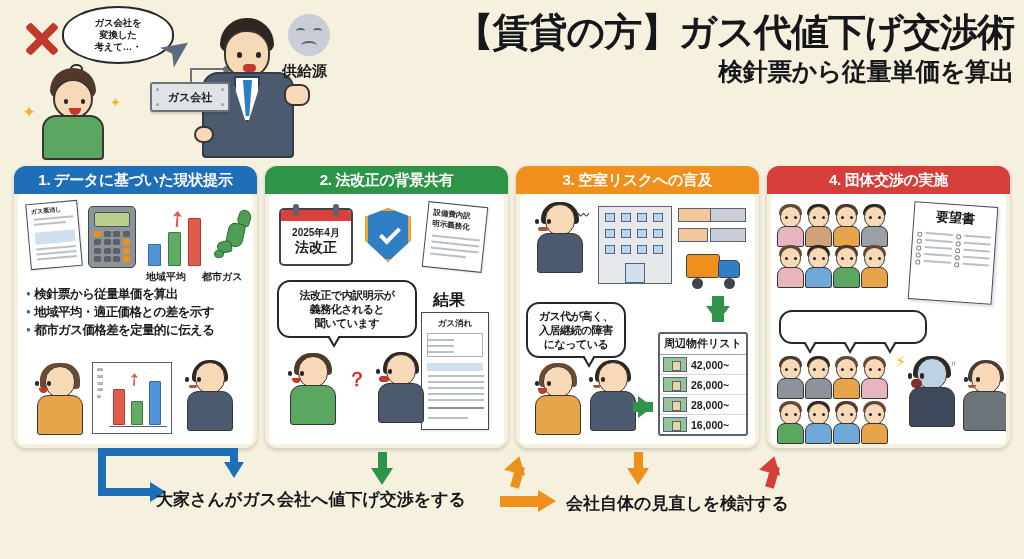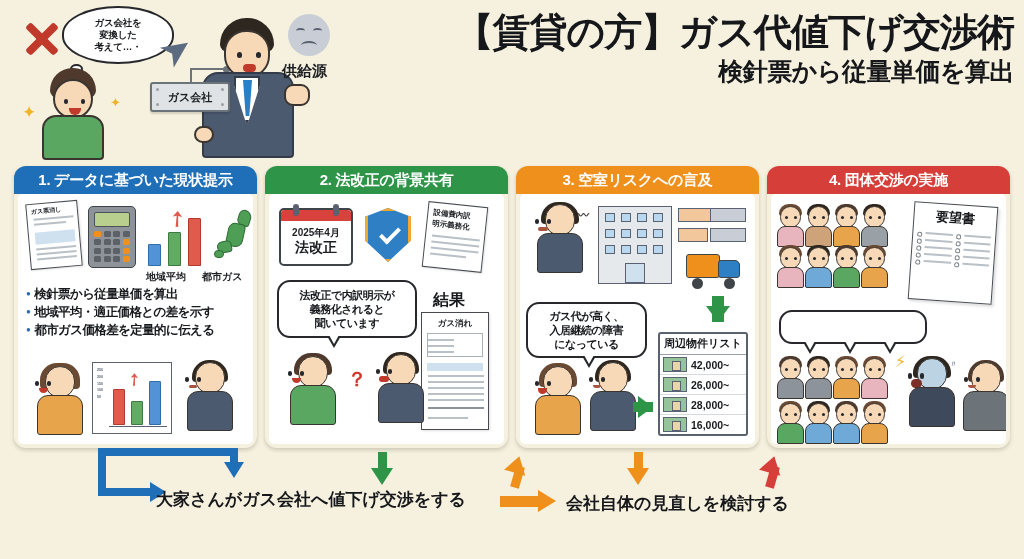--- a/index.html
+++ b/index.html
@@ -570,21 +570,21 @@
         <div style="position:absolute;left:158px;top:34px;width:30px;height:14px;background:#f2c79b;border:1.4px solid #5a6271"></div>
         <div style="position:absolute;left:190px;top:34px;width:36px;height:14px;background:#c9ced6;border:1.4px solid #5a6271"></div>
 
         <div class="truck" style="left:166px;top:60px;width:56px;height:30px">
           <div class="cargo"></div>
             <div class="cab"></div>
           <div class="wh" style="left:6px"></div>
             <div class="wh" style="left:38px"></div>
         </div>
 
-        <div class="bubble" style="left:6px;top:108px;width:121px;height:56px">
+        <div class="bubble" style="left:6px;top:108px;width:100px;height:56px">
           <div class="b-txt">
             <div>ガス代が高く、</div>
             <div>入居継続の障害</div>
             <div>になっている</div>
           </div>
           <div class="tail" style="left:54px"></div>
         </div>
 
         <div class="grn-down" style="left:186px;top:112px">
             <div class="st"></div>

